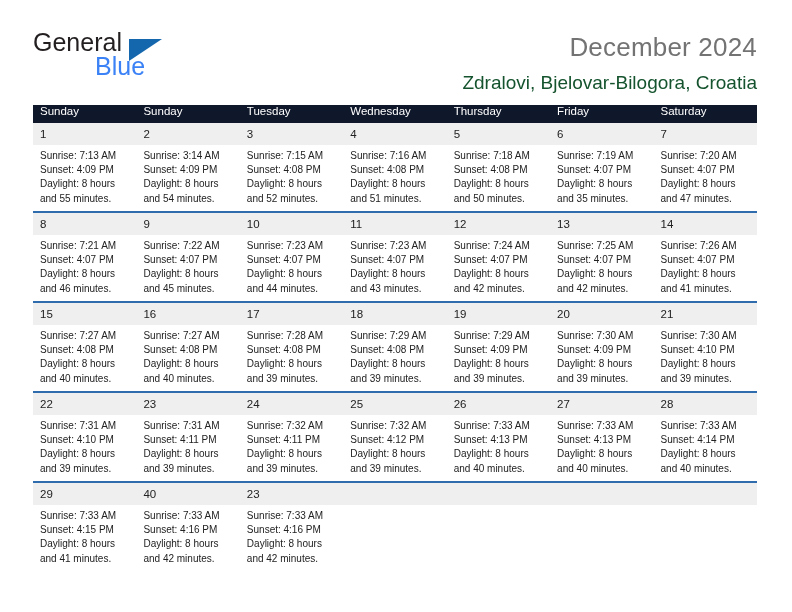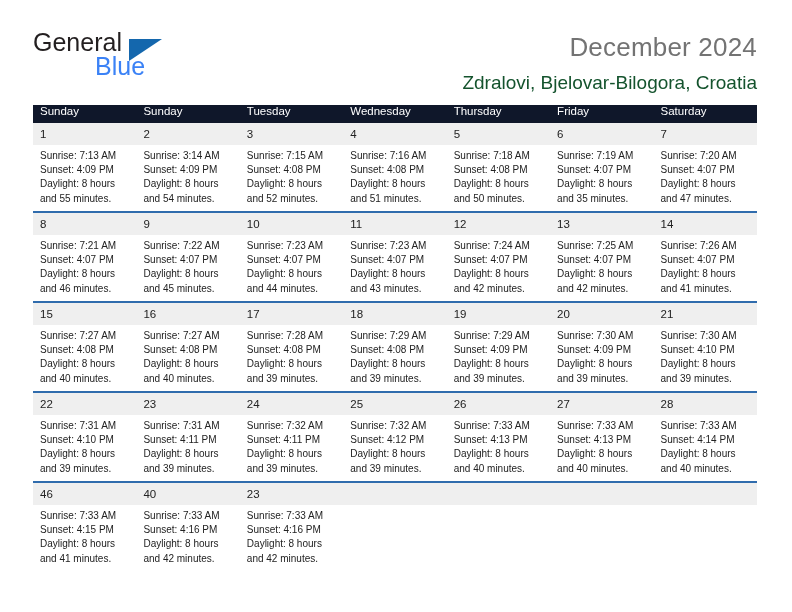--- a/index.html
+++ b/index.html
@@ -429,21 +429,21 @@
             <div class="daybody">
               <div>Sunrise: 7:33 AM</div>
               <div>Sunset: 4:14 PM</div>
               <div>Daylight: 8 hours</div>
               <div>and 40 minutes.</div>
             </div>
           </td>
         </tr>
         <tr class="week-row">
           <td class="daycell">
-            <div class="daynum">46</div>
+            <div class="daynum">29</div>
             <div class="daybody">
               <div>Sunrise: 7:33 AM</div>
               <div>Sunset: 4:15 PM</div>
               <div>Daylight: 8 hours</div>
               <div>and 41 minutes.</div>
             </div>
           </td>
           <td class="daycell">
             <div class="daynum">40</div>
             <div class="daybody">

